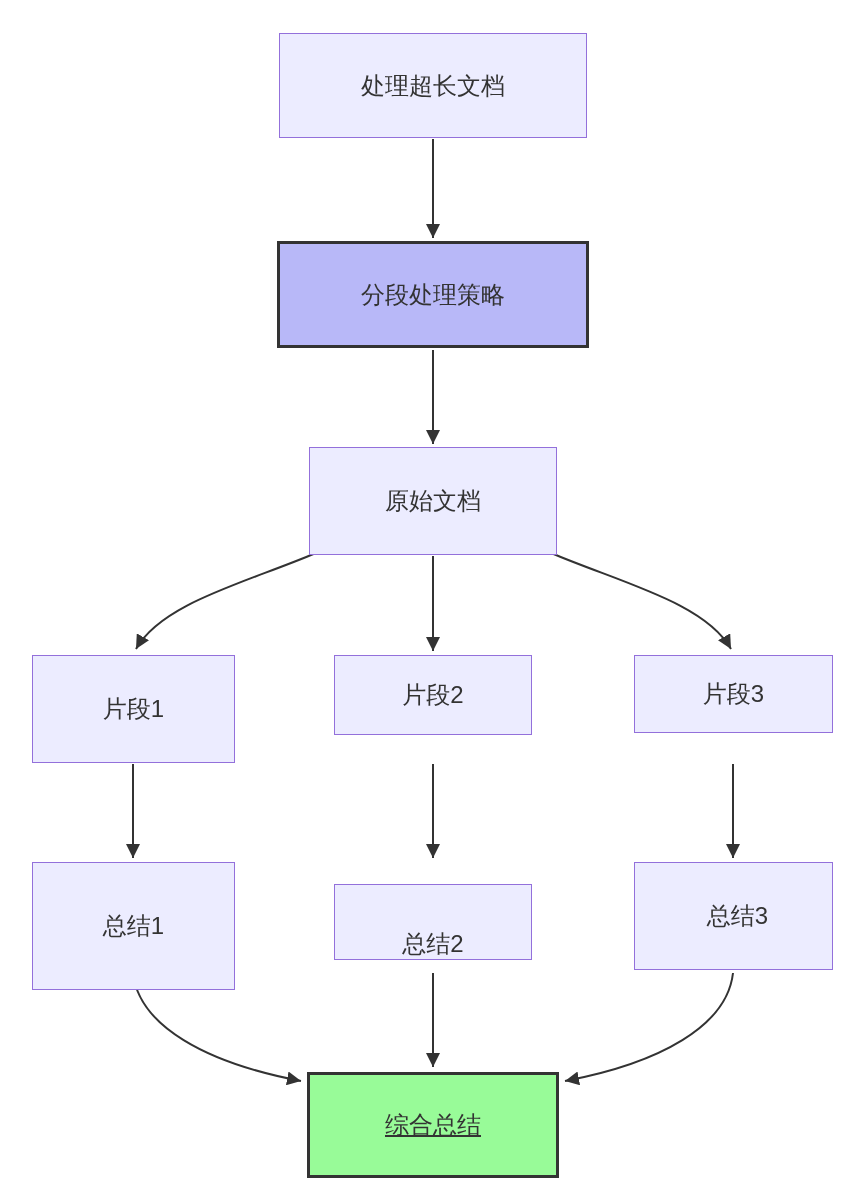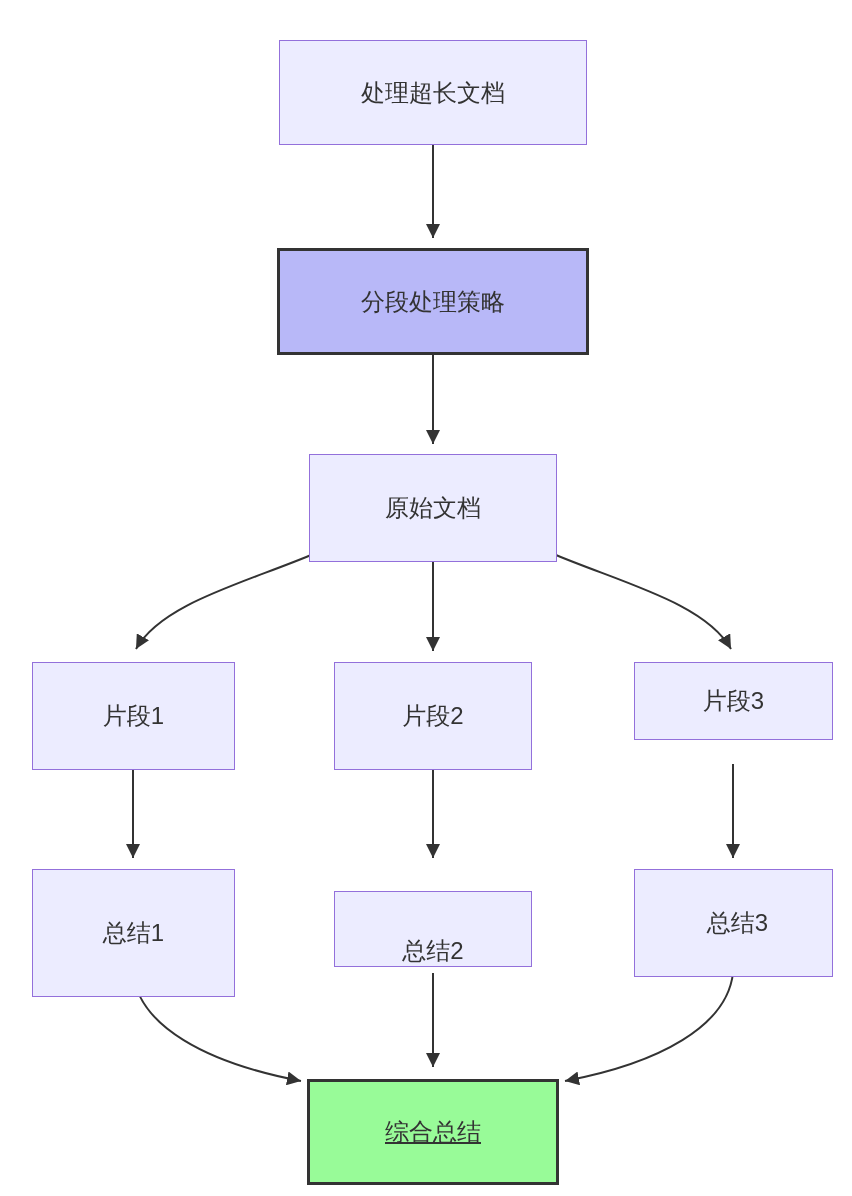--- a/index.html
+++ b/index.html
@@ -34,40 +34,39 @@
     position: absolute;
     box-sizing: border-box;
     display: flex;
     align-items: center;
     justify-content: center;
     font-size: 24px;
     line-height: 1.3;
     color: var(--text-color, #333333);
     text-align: center;
     white-space: nowrap;
-    margin-top: 7px;
   }
   .node.default {
     background: var(--node-fill, #ECECFF);
     border: 1px solid var(--node-border, #9370DB);
   }
   .node.emphasis {
     background: var(--emphasis-fill, #B8B8F8);
     border: 3px solid var(--emphasis-border, #333333);
   }
   .node.success {
     background: var(--success-fill, #98FB98);
     border: 3px solid var(--success-border, #333333);
   }
   
   .n-a { left: 279px; top:   33px; width: 308px; height: 105px; }
   .n-b { left: 277px; top:  241px; width: 312px; height: 107px; }
   .n-c { left: 309px; top:  447px; width: 248px; height: 108px; }
   .n-d { left:  32px; top:  655px; width: 203px; height: 108px; text-align: right; }
-  .n-e { left: 334px; top:  655px; width: 198px; height: 108px; }
+  .n-e { left: 334px; top:  655px; width: 198px; height: 80px; }
   .n-f { left: 634px; top:  655px; width: 199px; height: 78px; }
   .n-g { left:  32px; top:  862px; width: 203px; height: 128px; }
   .n-h { left: 334px; top:  884px; width: 198px; height: 76px; align-items: flex-end; }
   .n-i { left: 634px; top:  862px; width: 199px; height: 108px; padding-left: 8px; }
   .n-j { left: 307px; top: 1072px; width: 252px; height: 106px; text-decoration: underline; }
 </style>
 </head>
 <body>
 
 <div class="canvas">

